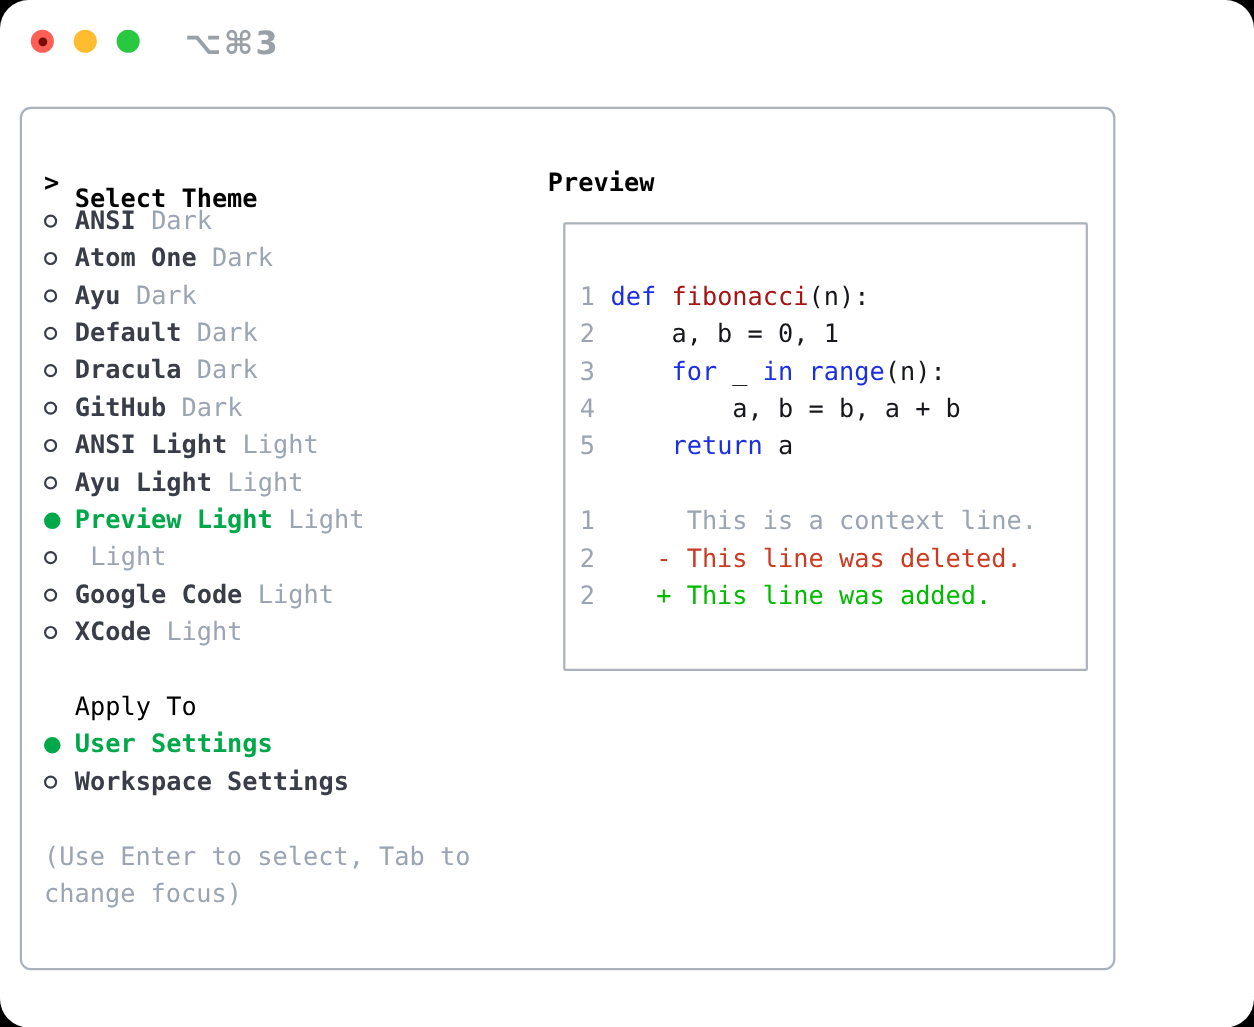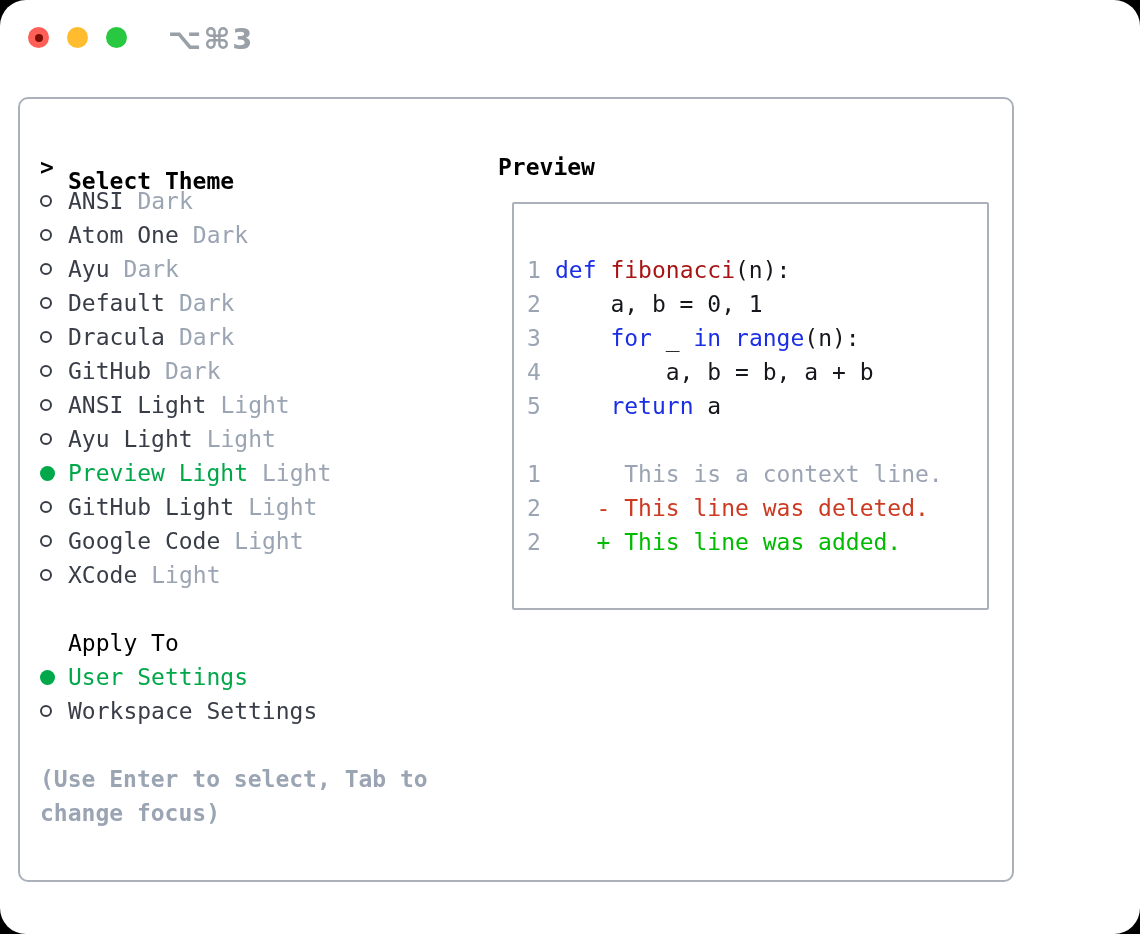--- a/index.html
+++ b/index.html
@@ -36,26 +36,26 @@
   
   .panel{
     position:absolute;left:18px;top:97px;width:996px;height:785px;
     border:2px solid var(--border-gray);border-radius:10px;background:#fff;
   }
   .left-col{position:absolute;left:20px;top:51px;}
   .row{display:flex;align-items:center;height:34px;font-size:23px;white-space:pre;}
   .row .mark{width:28px;display:flex;align-items:center;font-weight:bold;color:#000;}
   .ring{width:12px;height:12px;border:2px solid var(--text-dark);border-radius:50%;}
   .ring.sel{width:15px;height:15px;border:none;background:var(--accent-green);}
-  .row .name{color:var(--text-dark);}
+  .row .name{color:var(--text-dark);font-weight:bold;}
   .row.selected .name{color:var(--accent-green);}
   .row .tag{color:var(--muted);padding-left:14px;}
   .row.header .name{font-weight:bold;color:#000;margin-top:28px;}
   .row.subheader{padding-left:28px;color:#000;}
-  .row.help{color:var(--muted);font-weight:bold;}
+  .row.help{color:var(--muted);}
   .spacer{height:34px;}
   
   .preview-label{
     position:absolute;left:478px;top:51px;height:34px;display:flex;align-items:center;
     font-size:23px;font-weight:bold;color:#000;
   }
   .preview-box{
     position:absolute;left:492px;top:103px;width:477px;height:408px;
     border:2px solid var(--border-gray);border-radius:2px;background:#fff;
     padding:49px 0 0 13px;overflow:hidden;
@@ -95,21 +95,21 @@
       <div id="theme-list">
           <div class="row"><span class="mark"><span class="ring"></span></span><span class="name">ANSI</span><span class="tag">Dark</span></div>
           <div class="row"><span class="mark"><span class="ring"></span></span><span class="name">Atom One</span><span class="tag">Dark</span></div>
           <div class="row"><span class="mark"><span class="ring"></span></span><span class="name">Ayu</span><span class="tag">Dark</span></div>
           <div class="row"><span class="mark"><span class="ring"></span></span><span class="name">Default</span><span class="tag">Dark</span></div>
           <div class="row"><span class="mark"><span class="ring"></span></span><span class="name">Dracula</span><span class="tag">Dark</span></div>
           <div class="row"><span class="mark"><span class="ring"></span></span><span class="name">GitHub</span><span class="tag">Dark</span></div>
           <div class="row"><span class="mark"><span class="ring"></span></span><span class="name">ANSI Light</span><span class="tag">Light</span></div>
           <div class="row"><span class="mark"><span class="ring"></span></span><span class="name">Ayu Light</span><span class="tag">Light</span></div>
           <div class="row selected"><span class="mark"><span class="ring sel"></span></span><span class="name">Preview Light</span><span class="tag">Light</span></div>
-          <div class="row"><span class="mark"><span class="ring"></span></span><span class="name">GitHub Light</span><span class="tag">Light</span></div>
+          <div class="row"><span class="mark"><span class="ring"></span></span><span class="tag">Light</span></div>
           <div class="row"><span class="mark"><span class="ring"></span></span><span class="name">Google Code</span><span class="tag">Light</span></div>
           <div class="row"><span class="mark"><span class="ring"></span></span><span class="name">XCode</span><span class="tag">Light</span></div>
         </div>
 
       <div class="spacer"></div>
 
       <div class="row subheader">Apply To</div>
 
       <div id="apply-list">
           <div class="row selected"><span class="mark"><span class="ring sel"></span></span><span class="name">User Settings</span></div>

